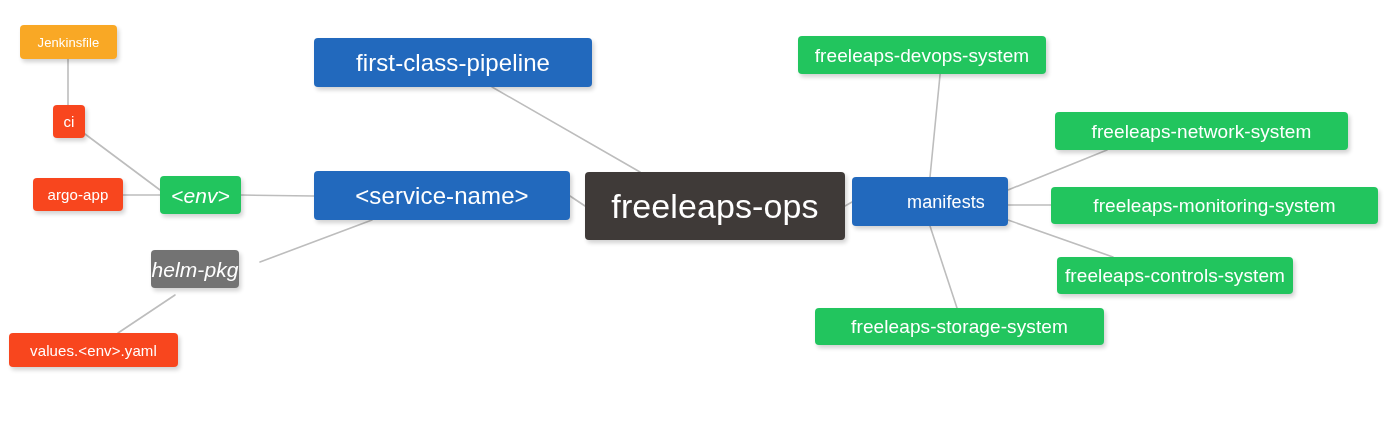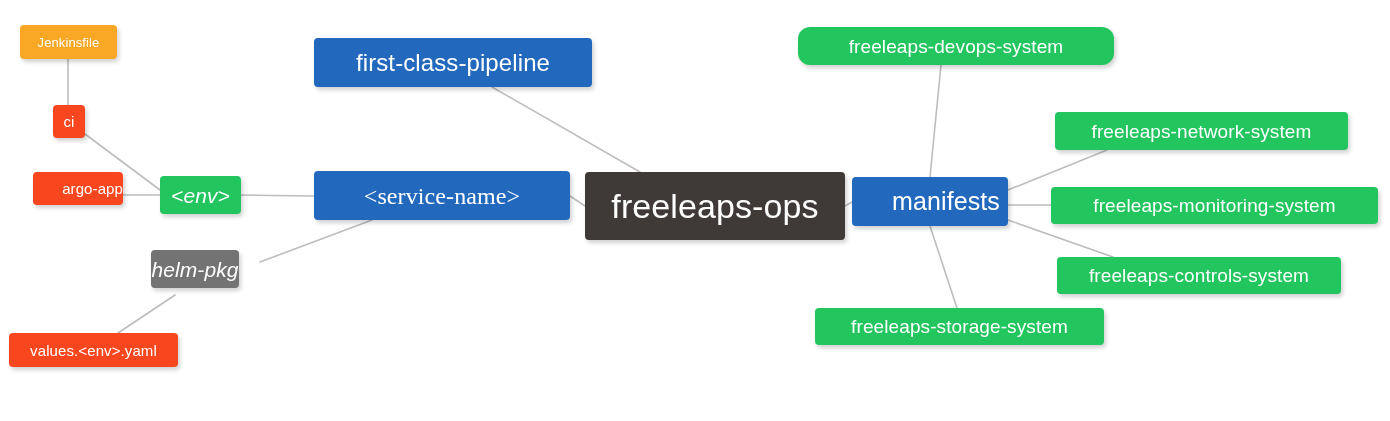--- a/index.html
+++ b/index.html
@@ -40,21 +40,21 @@
     text-align: center;
     letter-spacing: 0.1px;
   }
   .node-label {
     display: block;
     white-space: nowrap;
   }
   
   .tier-root   { font-size: 34px; }
   .tier-1      { font-size: 24px; }
-  .tier-2      { font-size: 25px; padding-left: 32px; }
+  .tier-2      { font-size: 18px; padding-left: 32px; }
   .tier-3      { font-size: 21px; font-style: italic; }
   .tier-4      { font-size: 19px; }
   .tier-5      { font-size: 15px; }
   .tier-6      { font-size: 13px; }
 </style>
 </head>
 <body>
 
 <div id="canvas">
   <svg id="edges" viewBox="0 0 1390 421" xmlns="http://www.w3.org/2000/svg">
@@ -73,53 +73,53 @@
       <line x1="1008" y1="220" x2="1113" y2="257" stroke="#bdbdbd" stroke-width="1.6" stroke-linecap="round"></line>
       <line x1="930" y1="226" x2="957" y2="308" stroke="#bdbdbd" stroke-width="1.6" stroke-linecap="round"></line>
     </svg>
   <div id="node-layer">
       <div class="node tier-6" style="left: 20px; top: 25px; width: 97px; height: 34px; background: rgb(249, 168, 37);">
         <span class="node-label">Jenkinsfile</span>
       </div>
       <div class="node tier-5" style="left: 53px; top: 105px; width: 32px; height: 33px; background: rgb(248, 70, 30);">
         <span class="node-label">ci</span>
       </div>
-      <div class="node tier-5" style="left: 33px; top: 172px; width: 90px; height: 33px; background: rgb(248, 70, 30); justify-content: flex-end;">
+      <div class="node tier-5" style="left: 33px; top: 178px; width: 90px; height: 33px; background: rgb(248, 70, 30);">
         <span class="node-label">argo-app</span>
       </div>
       <div class="node tier-5" style="left: 9px; top: 333px; width: 169px; height: 34px; background: rgb(248, 70, 30);">
         <span class="node-label">values.&lt;env&gt;.yaml</span>
       </div>
       <div class="node tier-3" style="left: 160px; top: 176px; width: 81px; height: 38px; background: rgb(34, 197, 94);">
         <span class="node-label">&lt;env&gt;</span>
       </div>
       <div class="node tier-3" style="left: 151px; top: 250px; width: 88px; height: 38px; background: #737373;">
         <span class="node-label">helm-pkg</span>
       </div>
       <div class="node tier-1" style="left: 314px; top: 38px; width: 278px; height: 49px; background: rgb(34, 105, 189);">
         <span class="node-label">first-class-pipeline</span>
       </div>
-      <div class="node tier-1" style="left: 314px; top: 171px; width: 256px; height: 49px; background: rgb(34, 105, 189); font-family: Liberation Serif, serif;">
+      <div class="node tier-1" style="left: 314px; top: 171px; width: 256px; height: 49px; background: rgb(34, 105, 189);">
         <span class="node-label">&lt;service-name&gt;</span>
       </div>
       <div class="node tier-root" style="left: 585px; top: 172px; width: 260px; height: 68px; background: rgb(63, 58, 56);">
         <span class="node-label">freeleaps-ops</span>
       </div>
       <div class="node tier-2" style="left: 852px; top: 177px; width: 156px; height: 49px; background: rgb(34, 105, 189);">
         <span class="node-label">manifests</span>
       </div>
-      <div class="node tier-4" style="left: 798px; top: 27px; width: 316px; height: 38px; background: rgb(34, 197, 94); border-radius: 12px;">
+      <div class="node tier-4" style="left: 798px; top: 36px; width: 248px; height: 38px; background: rgb(34, 197, 94);">
         <span class="node-label">freeleaps-devops-system</span>
       </div>
       <div class="node tier-4" style="left: 1055px; top: 112px; width: 293px; height: 38px; background: rgb(34, 197, 94);">
         <span class="node-label">freeleaps-network-system</span>
       </div>
       <div class="node tier-4" style="left: 1051px; top: 187px; width: 327px; height: 37px; background: rgb(34, 197, 94);">
         <span class="node-label">freeleaps-monitoring-system</span>
       </div>
-      <div class="node tier-4" style="left: 1057px; top: 257px; width: 284px; height: 37px; background: rgb(34, 197, 94);">
+      <div class="node tier-4" style="left: 1057px; top: 257px; width: 236px; height: 37px; background: rgb(34, 197, 94);">
         <span class="node-label">freeleaps-controls-system</span>
       </div>
       <div class="node tier-4" style="left: 815px; top: 308px; width: 289px; height: 37px; background: rgb(34, 197, 94); text-align: right;">
         <span class="node-label">freeleaps-storage-system</span>
       </div>
     </div>
 </div>
 
 </body></html>

